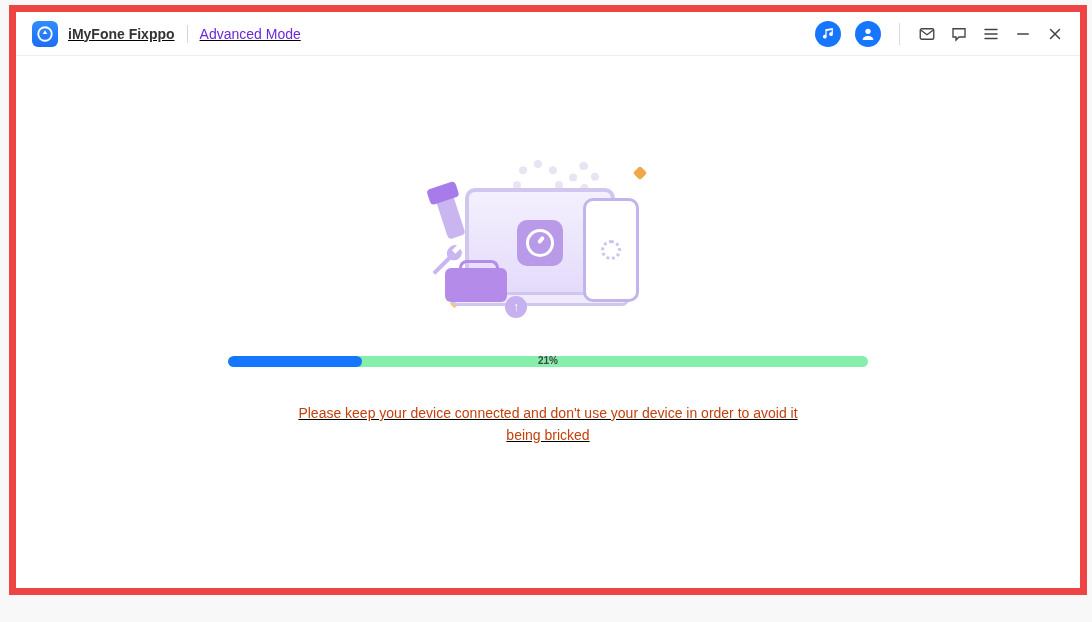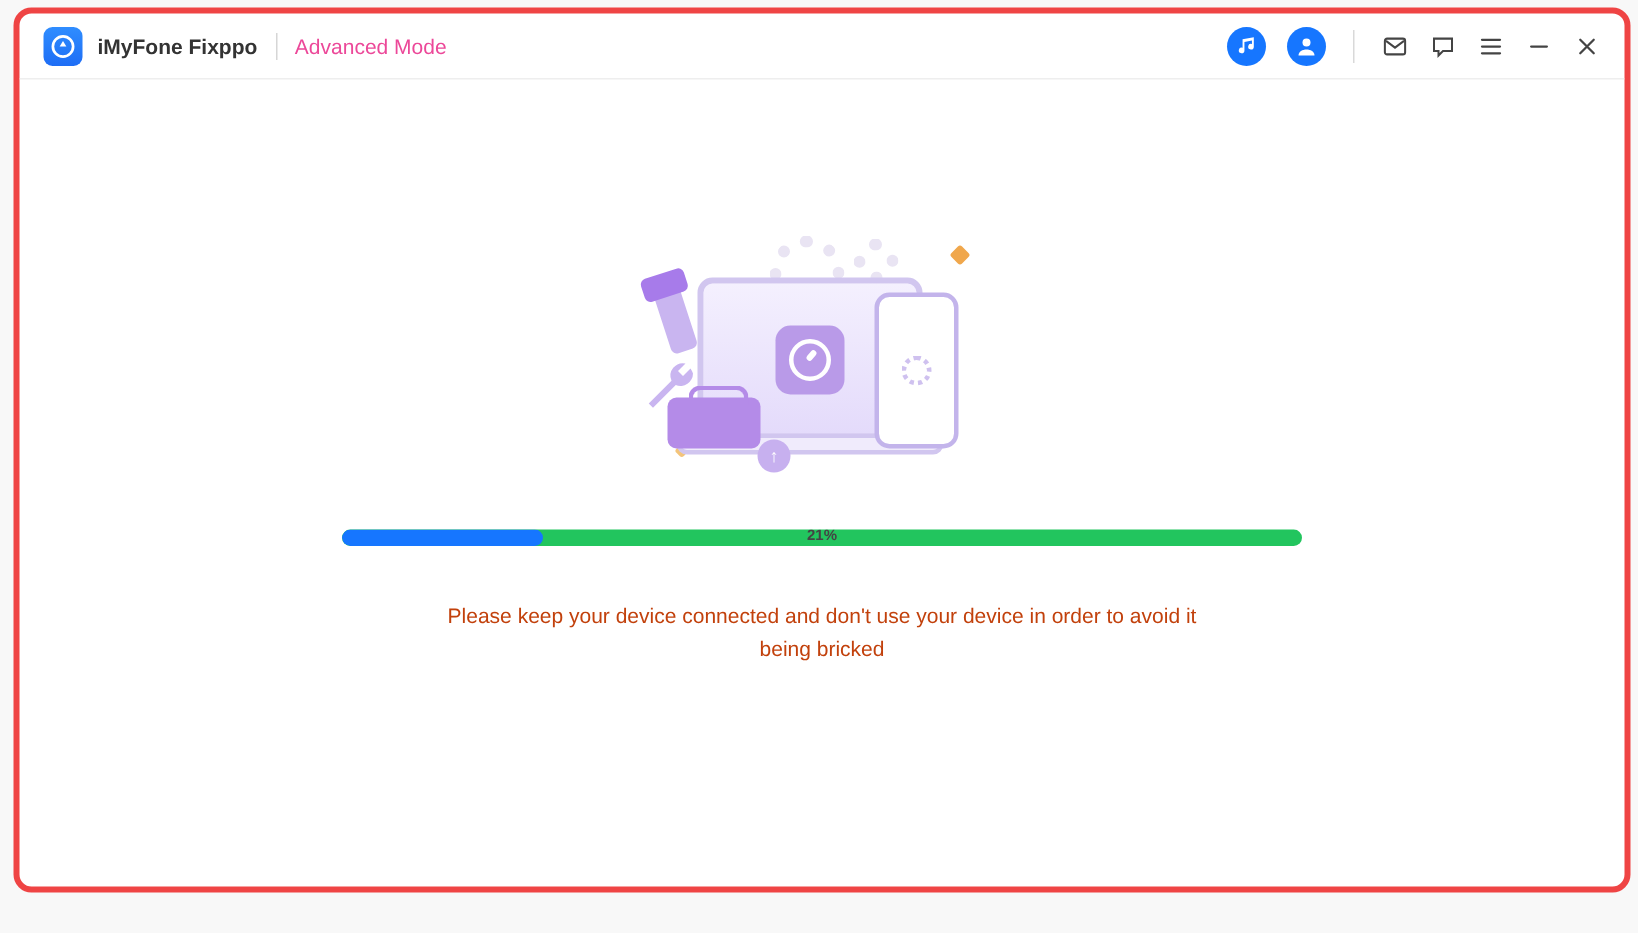--- a/index.html
+++ b/index.html
@@ -1,24 +1,24 @@
 <!DOCTYPE html>
 <html><head>
   <meta charset="utf-8">
   <style>
     * { margin:0; padding:0; box-sizing:border-box; }
     html,body { width:1092px; height:622px; font-family:-apple-system,BlinkMacSystemFont,"Segoe UI",Arial,sans-serif; background:#f8f8f8; }
-    .window { width:1078px; height:590px; margin-left:9px; margin-top:5px; background:#fff; border:4px solid #ef4444; border-radius:12px; position:relative; overflow:hidden; }
+    .window { width:1078px; height:590px; margin-left:9px; margin-top:5px; background:#fff; border:7px solid #ef4444; border-radius:0; position:relative; overflow:hidden;text-decoration:underline; }
     
     .titlebar { height:44px; border-bottom:1px solid #eee; display:flex; align-items:center; padding:0 16px; }
     .logo { width:26px; height:26px; border-radius:6px; background:linear-gradient(180deg,#2f8dff,#1e6df5); display:flex; align-items:center; justify-content:center; margin-right:10px; }
     .logo svg { width:18px; height:18px; }
     .title { font-size:14px; font-weight:600; color:#333; }
     .divider { width:1px; height:18px; background:#d6d6d6; margin:0 12px; }
-    .mode { font-size:14px; color:#ec4899; }
+    .mode { font-size:14px; color:#6d28d9; }
     .tb-right { margin-left:auto; display:flex; align-items:center; gap:14px; }
     .circle-ic { width:26px; height:26px; border-radius:50%; display:flex; align-items:center; justify-content:center; }
     .music { background:#1676ff; }
     .user { background:#1676ff; }
     .vsep { width:1px; height:22px; background:#d9d9d9; margin:0 4px; }
     .ic { width:18px; height:18px; color:#555; cursor:pointer; display:flex; align-items:center; justify-content:center; }
     .ic svg { display:block; }
     
     .main { position:relative; height:calc(100% - 44px); display:flex; flex-direction:column; align-items:center; }
     .illus { margin-top:86px; width:286px; height:190px; position:relative; }
@@ -41,21 +41,21 @@
     
     .hammer { position:absolute; top:50px; left:36px; width:18px; height:46px; background:#c9b5f0; border-radius:4px; transform:rotate(-18deg); }
     .hammer::before { content:""; position:absolute; top:-8px; left:-6px; width:30px; height:16px; background:#a77bea; border-radius:4px; }
     .wrench { position:absolute; top:100px; left:22px; width:40px; height:40px; }
     .wrench svg { width:100%; height:100%; }
     .toolbox { position:absolute; top:126px; left:40px; width:62px; height:34px; background:#b48be8; border-radius:6px; }
     .toolbox::before { content:""; position:absolute; top:-8px; left:14px; width:34px; height:10px; border:3px solid #b48be8; border-bottom:none; border-radius:8px 8px 0 0; }
     .upcircle { position:absolute; top:154px; left:100px; width:22px; height:22px; background:#c7b0ef; border-radius:50%; display:flex; align-items:center; justify-content:center; color:#fff; font-size:12px; }
     
     .progress-wrap { margin-top:24px; width:640px; }
-    .bar { width:100%; height:11px; background:#22c55e; border-radius:6px; position:relative; overflow:hidden; }
+    .bar { width:100%; height:11px; background:#86efac; border-radius:6px; position:relative; overflow:hidden; }
     .fill { position:absolute; left:0; top:0; height:100%; background:#1676ff; border-radius:6px; }
     .pct { position:absolute; width:100%; text-align:center; top:-1px; left:0; font-size:10px; font-weight:600; color:#444; }
     .msg { margin-top:36px; width:520px; text-align:center; font-size:14px; color:#c2410c; line-height:1.55; }
   </style>
 </head>
 <body>
 
 <div class="window">
 
   <div class="titlebar">

